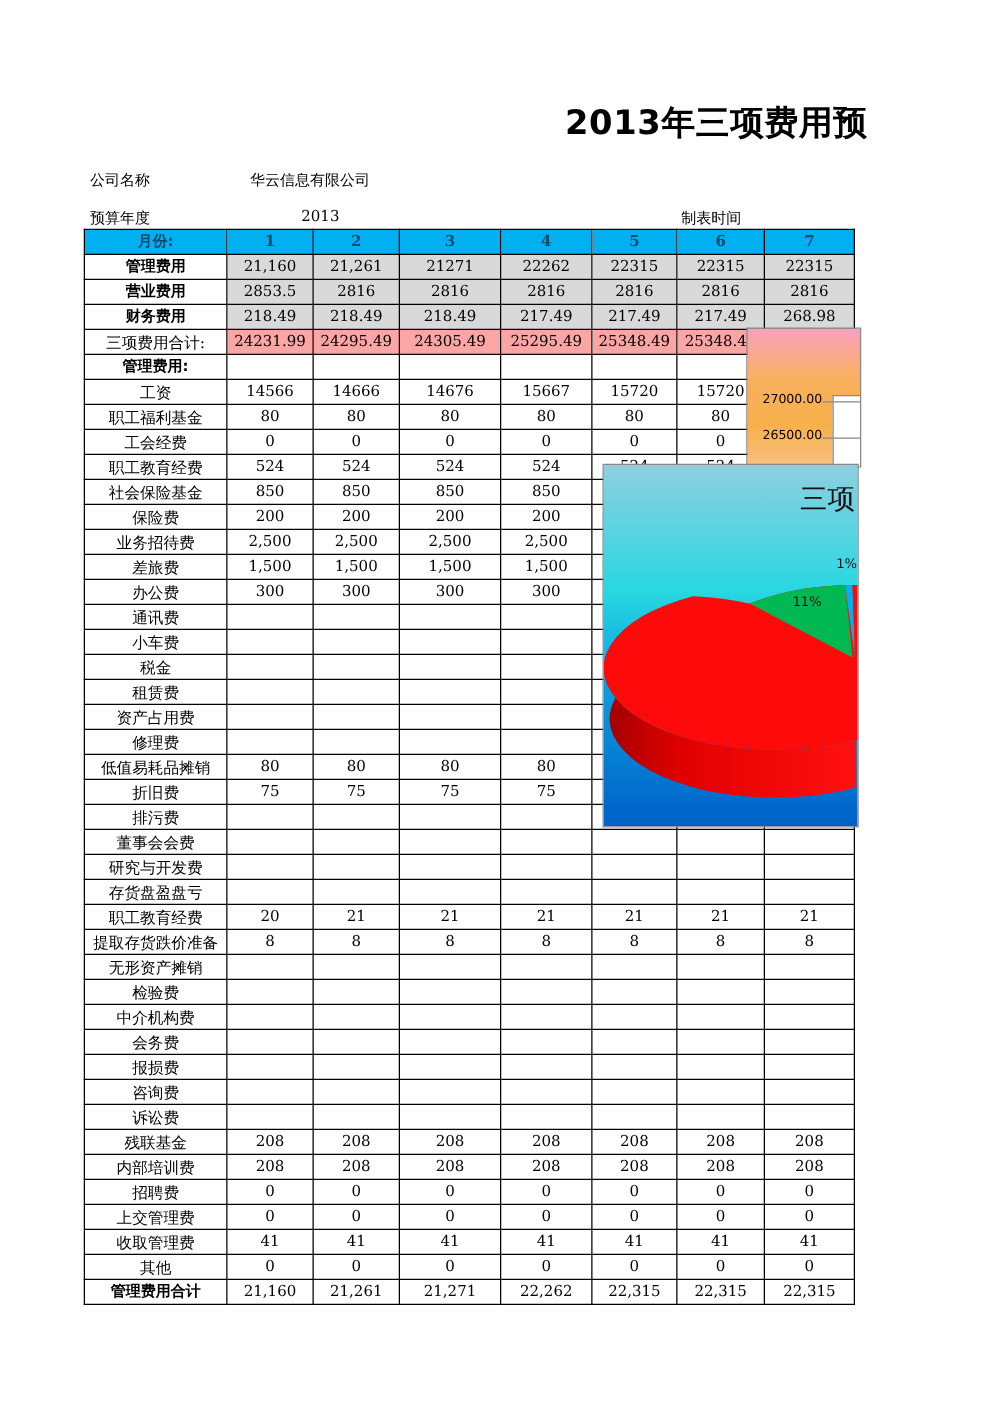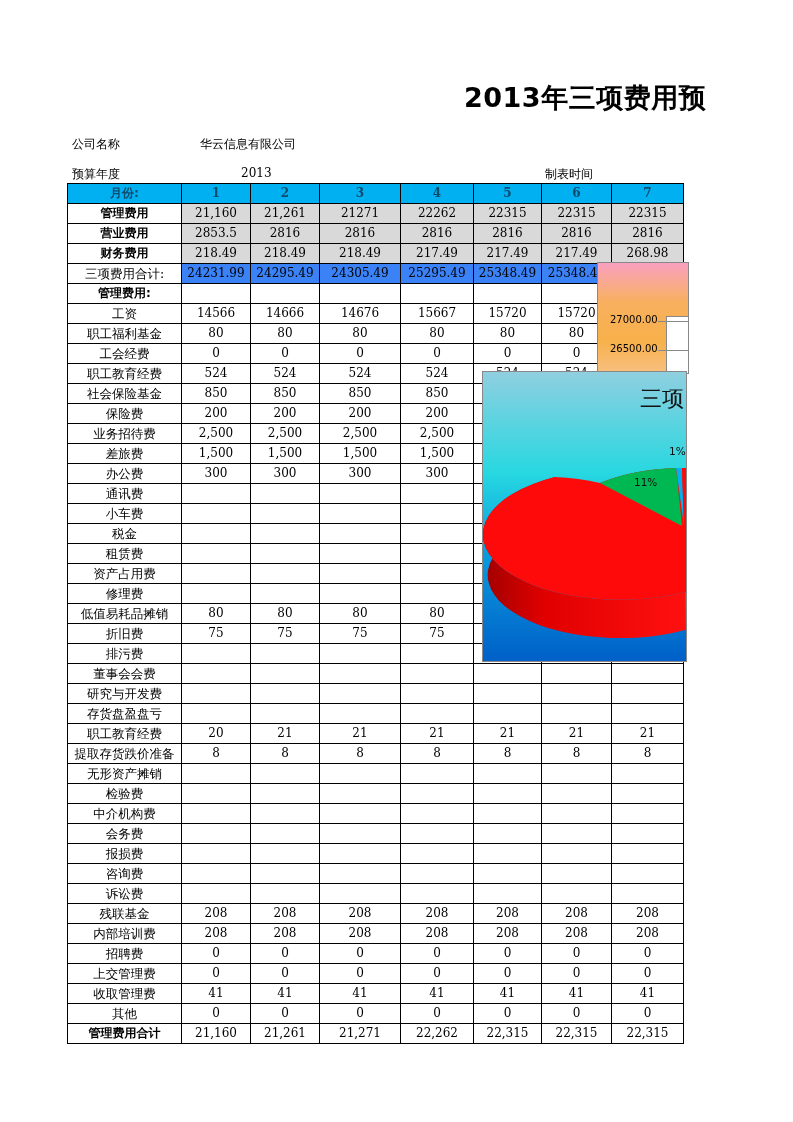--- a/index.html
+++ b/index.html
@@ -1,28 +1,28 @@
 <!DOCTYPE html>
 <html><head>
 <meta charset="utf-8">
 <style>
   html, body { margin:0; padding:0; background:#fff; }
   body { width:793px; height:1122px; position:relative; overflow:hidden;
          font-family:"DejaVu Serif","Liberation Serif",serif; color:#000; }
   .title { position:absolute; left:452px; top:80px; font-family:"DejaVu Sans","Liberation Sans",sans-serif;
-           font-weight:bold; font-size:27px; white-space:nowrap; letter-spacing:0.5px;margin-left:12px; }
+           font-weight:bold; font-size:27px; white-space:nowrap; letter-spacing:0.5px; }
   .meta { position:absolute; font-size:12px; white-space:nowrap; }
   table.sheet { position:absolute; left:67px; top:183px; border-collapse:collapse; table-layout:fixed; }
   table.sheet td { border:1px solid #000; height:19px; padding:0; text-align:center; font-size:12px;
                    overflow:hidden; white-space:nowrap; line-height:19px; }
   table.sheet tr.hdr td { background:#00B0F0; color:#0c4a6e; font-weight:bold; }
   table.sheet td.lbl { font-size:12.5px; }
   table.sheet td.bold { font-weight:bold; font-family:"DejaVu Sans","Liberation Sans",sans-serif; font-size:12px; }
   table.sheet tr.sum td.v { background:#D9D9D9; }
-  table.sheet tr.total td.v { background:#3b82f6; }
+  table.sheet tr.total td.v { background:#fca5a5; }
   
   .linechart { position:absolute; left:597px; top:262px; width:90px; height:110px;
                background:linear-gradient(#F9A0C0 0%, #F8B060 35%, #F7B04A 70%, #F8C080 100%);
                border:1px solid #888; overflow:hidden; }
   .linechart .tick { position:absolute; left:12px; font-family:"DejaVu Sans","Liberation Sans",sans-serif;
                      font-size:10px; }
   .linechart .plot { position:absolute; left:68px; top:53px; width:22px; height:60px; background:#fff;
                      border-left:1px solid #888; border-top:1px solid #888; }
   .linechart .gl { position:absolute; left:60px; width:30px; height:1px; background:#888; }
   

